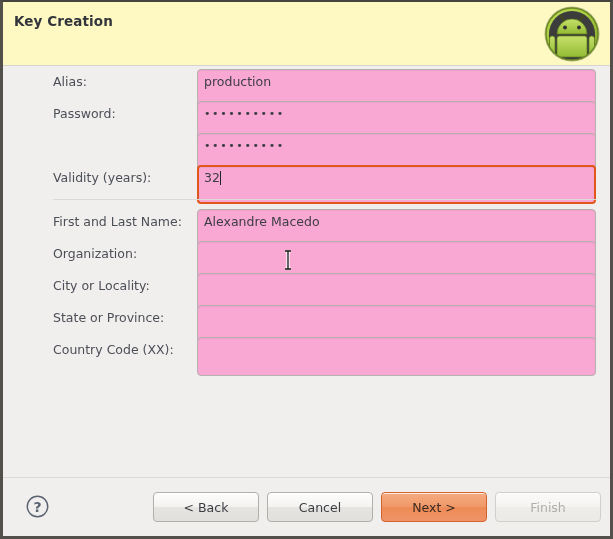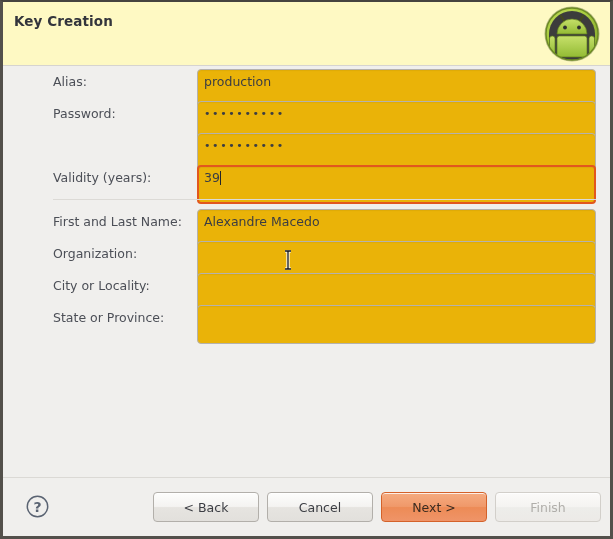--- a/index.html
+++ b/index.html
@@ -72,21 +72,21 @@
     color: #4c4f57;
     white-space: nowrap;
   }
   .field-input {
     position: absolute;
     left: 158px;
     right: 14px;
     top: 3px;
     height: 39px;
     box-sizing: border-box;
-    background: #eab308;
+    background: #f9a8d4;
     border: 1px solid #b5b2ad;
     border-radius: 4px;
     padding: 0 6px;
     font-family: "DejaVu Sans", "Liberation Sans", sans-serif;
     font-size: 12.5px;
     color: #3b3d43;
     line-height: 23px;
     box-shadow: inset 0 1px 1px rgba(0,0,0,0.05);
     overflow: hidden;
     white-space: nowrap;
@@ -235,39 +235,43 @@
         </div>
         <div class="field-row">
           <div class="field-label">Password:</div>
           <div class="field-input"><span class="dots">••••••••••</span></div>
         </div>
         <div class="field-row">
           <div class="field-input"><span class="dots">••••••••••</span></div>
         </div>
         <div class="field-row">
           <div class="field-label">Validity (years):</div>
-          <div class="field-input focused"><span>39</span><span class="caret"></span></div>
+          <div class="field-input focused"><span>32</span><span class="caret"></span></div>
         </div>
       </div>
     <div id="group-separator"></div>
     <div id="identity-fields">
         <div class="field-row">
           <div class="field-label">First and Last Name:</div>
           <div class="field-input"><span>Alexandre Macedo</span></div>
         </div>
         <div class="field-row">
           <div class="field-label">Organization:</div>
           <div class="field-input"><span></span></div>
         </div>
         <div class="field-row">
           <div class="field-label">City or Locality:</div>
           <div class="field-input"><span></span></div>
         </div>
         <div class="field-row">
           <div class="field-label">State or Province:</div>
+          <div class="field-input"><span></span></div>
+        </div>
+        <div class="field-row">
+          <div class="field-label">Country Code (XX):</div>
           <div class="field-input"><span></span></div>
         </div>
       </div>
 
     <div id="mouse-ibeam">
       <svg width="12" height="20" viewBox="0 0 12 20" xmlns="http://www.w3.org/2000/svg">
         <path d="M3,1 H9 M6,1 V19 M3,19 H9" stroke="#ffffff" stroke-width="3.2" fill="none" stroke-linecap="butt"></path>
         <path d="M3,1 H9 M6,1 V19 M3,19 H9" stroke="#141414" stroke-width="1.3" fill="none" stroke-linecap="butt"></path>
       </svg>
     </div>

